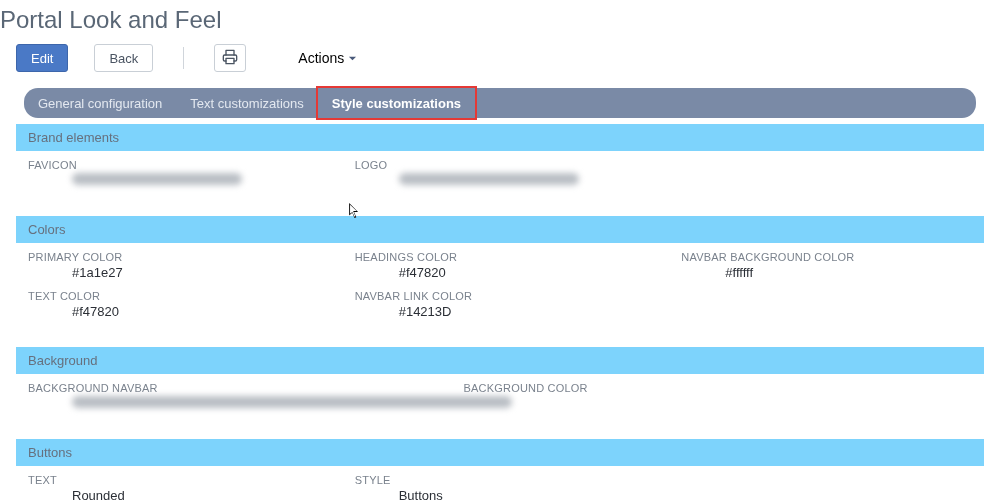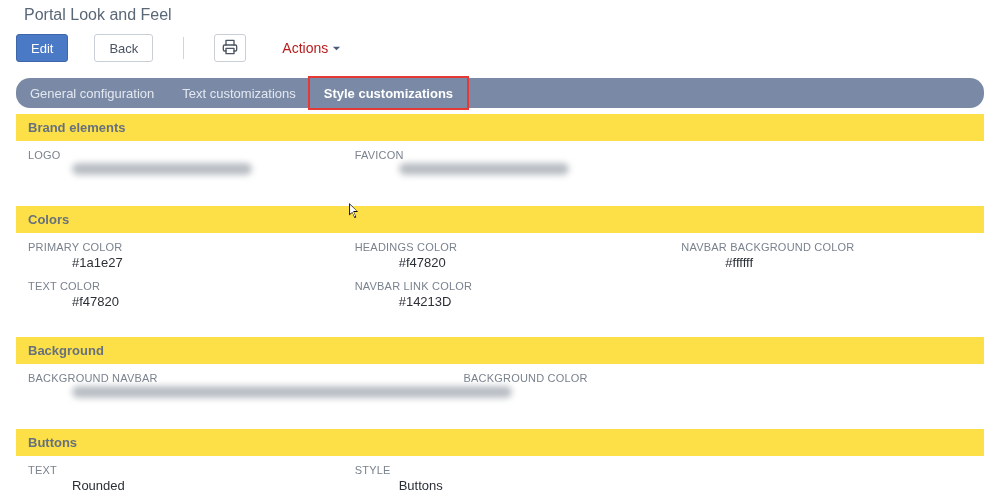--- a/index.html
+++ b/index.html
@@ -4,24 +4,24 @@
   <style>
     * { box-sizing: border-box; margin: 0; padding: 0; }
     body {
       font-family: -apple-system, BlinkMacSystemFont, "Segoe UI", Helvetica, Arial, sans-serif;
       background: #fff;
       color: #333;
       font-size: 13px;
       width: 1000px;
     }
     .page-title {
-      font-size: 16px;
+      font-size: 24px;
       font-weight: 500;
       color: #5a6776;
-      padding: 6px 16px 10px 24px;
+      padding: 6px 16px 10px 0;
     }
     .toolbar {
       display: flex;
       align-items: center;
       gap: 26px;
       padding: 0 16px 16px 16px;
     }
     .btn {
       display: inline-flex;
       align-items: center;
@@ -58,31 +58,31 @@
       display: inline-flex;
       align-items: center;
       justify-content: center;
       cursor: pointer;
       color: #4a5462;
     }
     .actions-dd {
       display: inline-flex;
       align-items: center;
       gap: 4px;
-      color: #b91c1c;
+      color: #000000;
       font-size: 14px;
       cursor: pointer;
       padding: 4px 6px;
-      margin-left: 4px;
+      margin-left: 20px;
     }
     .tabs {
       display: flex;
       background: #7a8aa6;
       height: 30px;
-      margin: 0 16px;
+      margin: 0 24px;
       border-radius: 14px;
     }
     .tab {
       display: flex;
       align-items: center;
       padding: 0 14px;
       color: #e3e8f0;
       font-size: 13px;
       cursor: pointer;
       position: relative;
@@ -92,23 +92,23 @@
       color: #fff;
     }
     .tab.active::after {
       content: "";
       position: absolute;
       inset: -2px;
       border: 2px solid #e53935;
       pointer-events: none;
     }
     .section-header {
-      background: #fde047;
+      background: #7dd3fc;
       color: #66707e;
-      font-weight: 700;
+      font-weight: 400;
       font-size: 13px;
       padding: 6px 12px;
       margin: 0 16px;
       margin-top: 6px;
     }
     .section-body {
       padding: 8px 16px 12px 28px;
     }
     .row {
       display: flex;
@@ -174,26 +174,26 @@
 <div class="tabs">
   <div class="tab">General configuration</div>
   <div class="tab">Text customizations</div>
   <div class="tab active">Style customizations</div>
 </div>
 
 <div class="section-header">Brand elements</div>
 <div class="section-body">
   <div class="row">
     <div class="col">
+      <div class="field-label">FAVICON</div>
+      <div class="field-value"><span class="blur-line" style="width:170px"></span></div>
+    </div>
+    <div class="col">
       <div class="field-label">LOGO</div>
       <div class="field-value"><span class="blur-line" style="width:180px"></span></div>
-    </div>
-    <div class="col">
-      <div class="field-label">FAVICON</div>
-      <div class="field-value"><span class="blur-line" style="width:170px"></span></div>
     </div>
     <div class="col"></div>
   </div>
 </div>
 
 <div class="section-header">Colors</div>
 <div class="section-body">
   <div class="row">
     <div class="col">
       <div class="field-label">PRIMARY COLOR</div>

